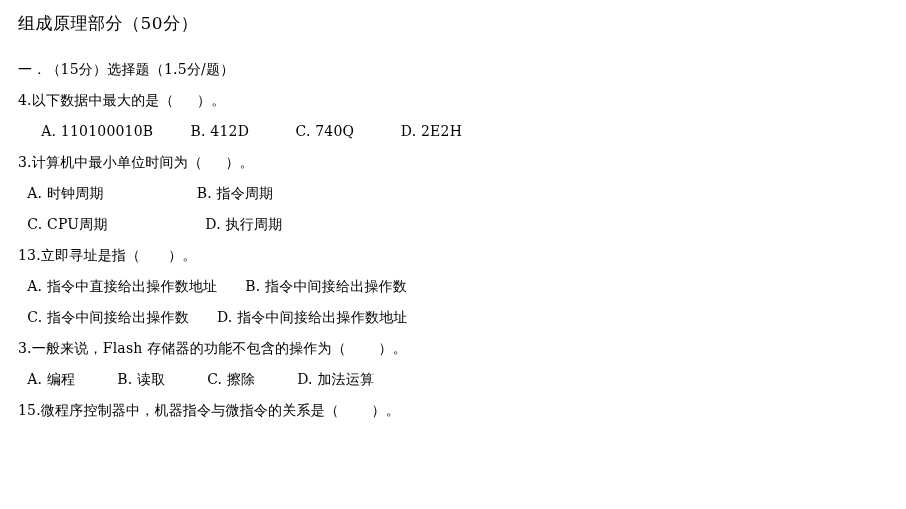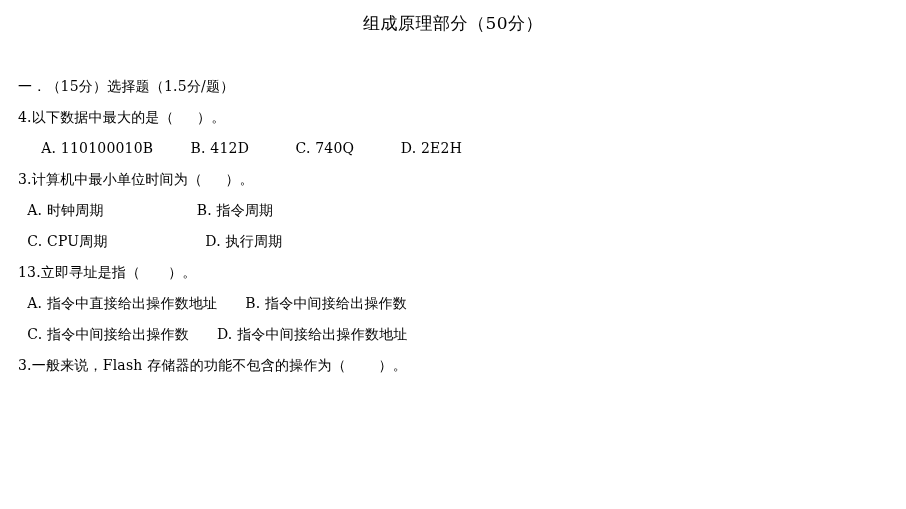--- a/index.html
+++ b/index.html
@@ -15,25 +15,24 @@
     color: #000000;
   }
   .page {
     position: relative;
     width: 906px;
     height: 509px;
     box-sizing: border-box;
     padding: 8px 18px 0 18px;
   }
   .doc-title {
-    text-align: center;
     font-size: 17px;
     line-height: 30px;
     letter-spacing: 0.5px;
-    margin-bottom: 33px;
+    margin-bottom: 16px;
   }
   .line {
     font-size: 14px;
     line-height: 31px;
     white-space: pre;
     letter-spacing: 0.2px;
   }
   .opt-line { white-space: pre; }
 </style>
 </head>
@@ -50,15 +49,17 @@
 
   <div class="line">3.计算机中最小单位时间为（     ）。</div>
   <div class="line opt-line">  A. 时钟周期                    B. 指令周期</div>
   <div class="line opt-line">  C. CPU周期                     D. 执行周期</div>
 
   <div class="line">13.立即寻址是指（      ）。</div>
   <div class="line opt-line">  A. 指令中直接给出操作数地址      B. 指令中间接给出操作数</div>
   <div class="line opt-line">  C. 指令中间接给出操作数      D. 指令中间接给出操作数地址</div>
 
   <div class="line">3.一般来说，Flash 存储器的功能不包含的操作为（       ）。</div>
+  <div class="line opt-line">  A. 编程         B. 读取         C. 擦除         D. 加法运算</div>
 
+  <div class="line">15.微程序控制器中，机器指令与微指令的关系是（       ）。</div>
 
 </div>
 
 </body></html>

